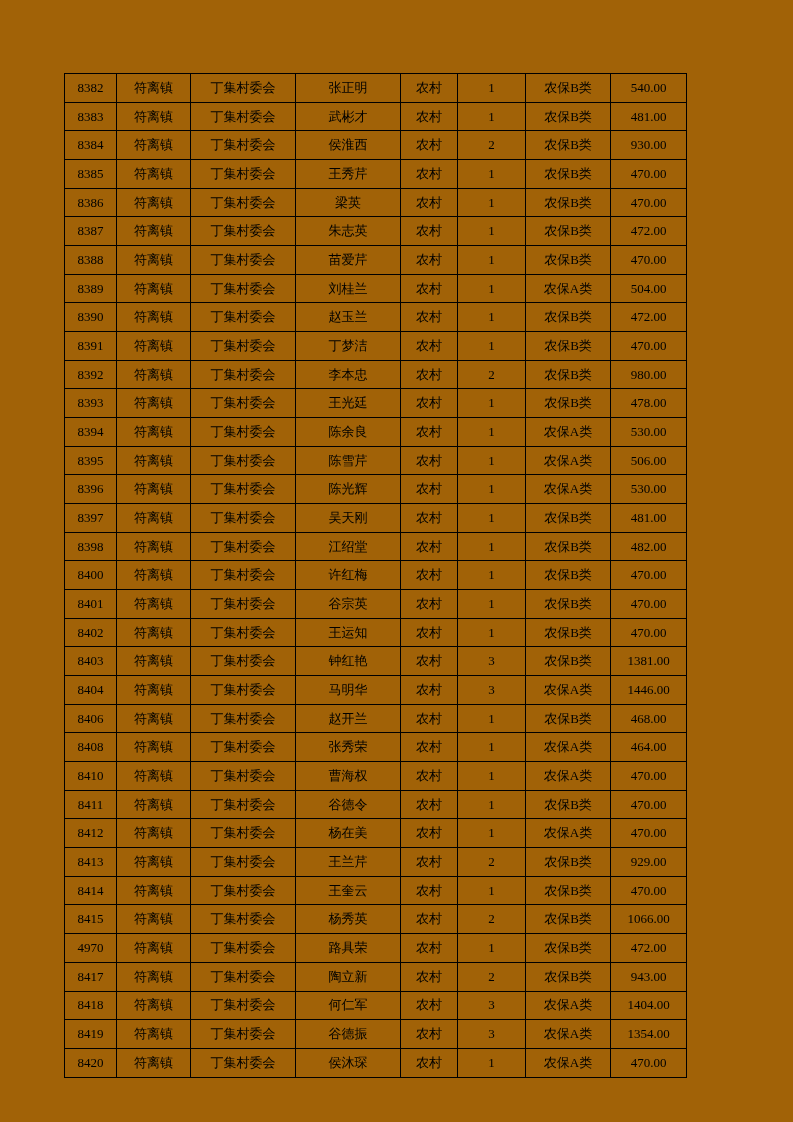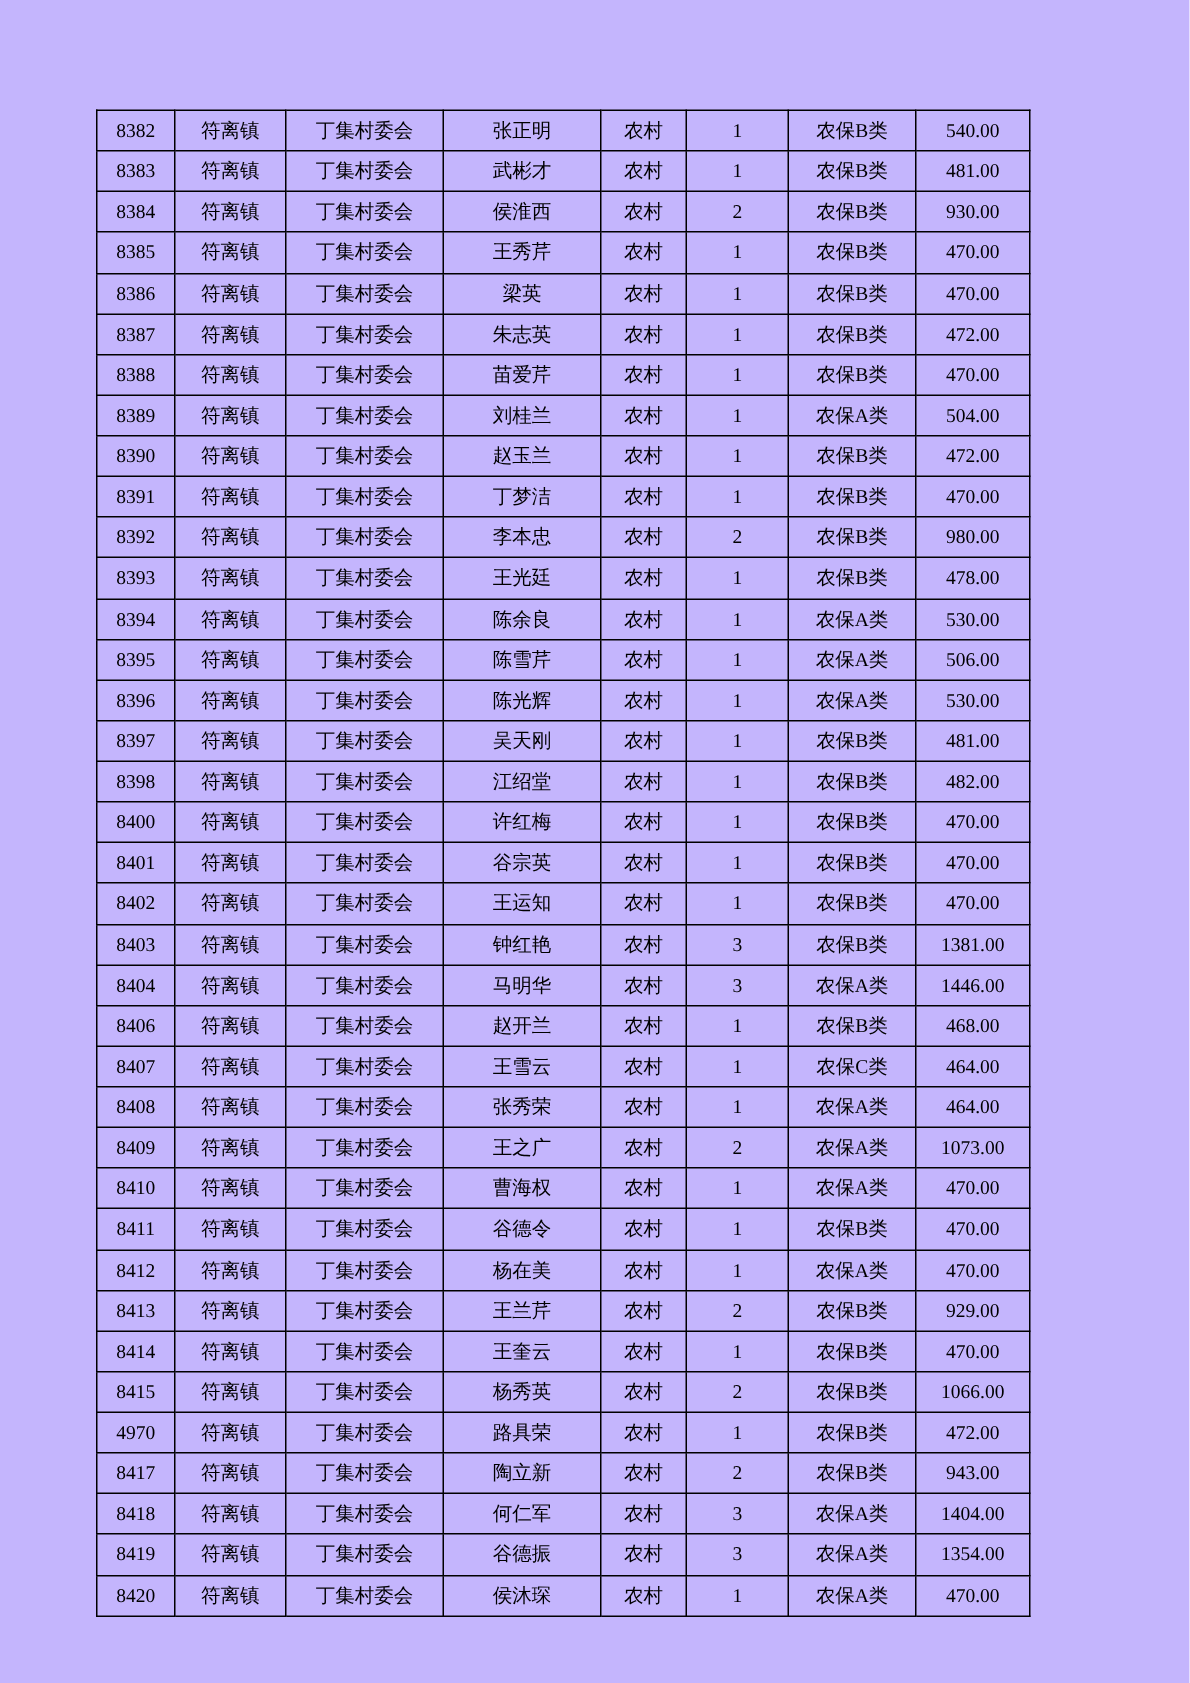--- a/index.html
+++ b/index.html
@@ -5,21 +5,21 @@
   html, body {
     margin: 0;
     padding: 0;
     background: #ffffff;
     font-family: "Liberation Serif", "DejaVu Serif", serif;
   }
   .page {
     position: relative;
     width: 793px;
     height: 1122px;
-    background: #c4b5fd;
+    background: #a16207;
     overflow: hidden;
   }
   table.payment-table {
     position: absolute;
     left: 64px;
     top: 73px;
     width: 622px;
     height: 1005px;
     border-collapse: collapse;
     table-layout: fixed;
@@ -275,48 +275,28 @@
           <td>8406</td>
           <td>符离镇</td>
           <td>丁集村委会</td>
           <td>赵开兰</td>
           <td>农村</td>
           <td>1</td>
           <td>农保B类</td>
           <td>468.00</td>
         </tr>
         <tr>
-          <td>8407</td>
-          <td>符离镇</td>
-          <td>丁集村委会</td>
-          <td>王雪云</td>
-          <td>农村</td>
-          <td>1</td>
-          <td>农保C类</td>
+          <td>8408</td>
+          <td>符离镇</td>
+          <td>丁集村委会</td>
+          <td>张秀荣</td>
+          <td>农村</td>
+          <td>1</td>
+          <td>农保A类</td>
           <td>464.00</td>
-        </tr>
-        <tr>
-          <td>8408</td>
-          <td>符离镇</td>
-          <td>丁集村委会</td>
-          <td>张秀荣</td>
-          <td>农村</td>
-          <td>1</td>
-          <td>农保A类</td>
-          <td>464.00</td>
-        </tr>
-        <tr>
-          <td>8409</td>
-          <td>符离镇</td>
-          <td>丁集村委会</td>
-          <td>王之广</td>
-          <td>农村</td>
-          <td>2</td>
-          <td>农保A类</td>
-          <td>1073.00</td>
         </tr>
         <tr>
           <td>8410</td>
           <td>符离镇</td>
           <td>丁集村委会</td>
           <td>曹海权</td>
           <td>农村</td>
           <td>1</td>
           <td>农保A类</td>
           <td>470.00</td>

